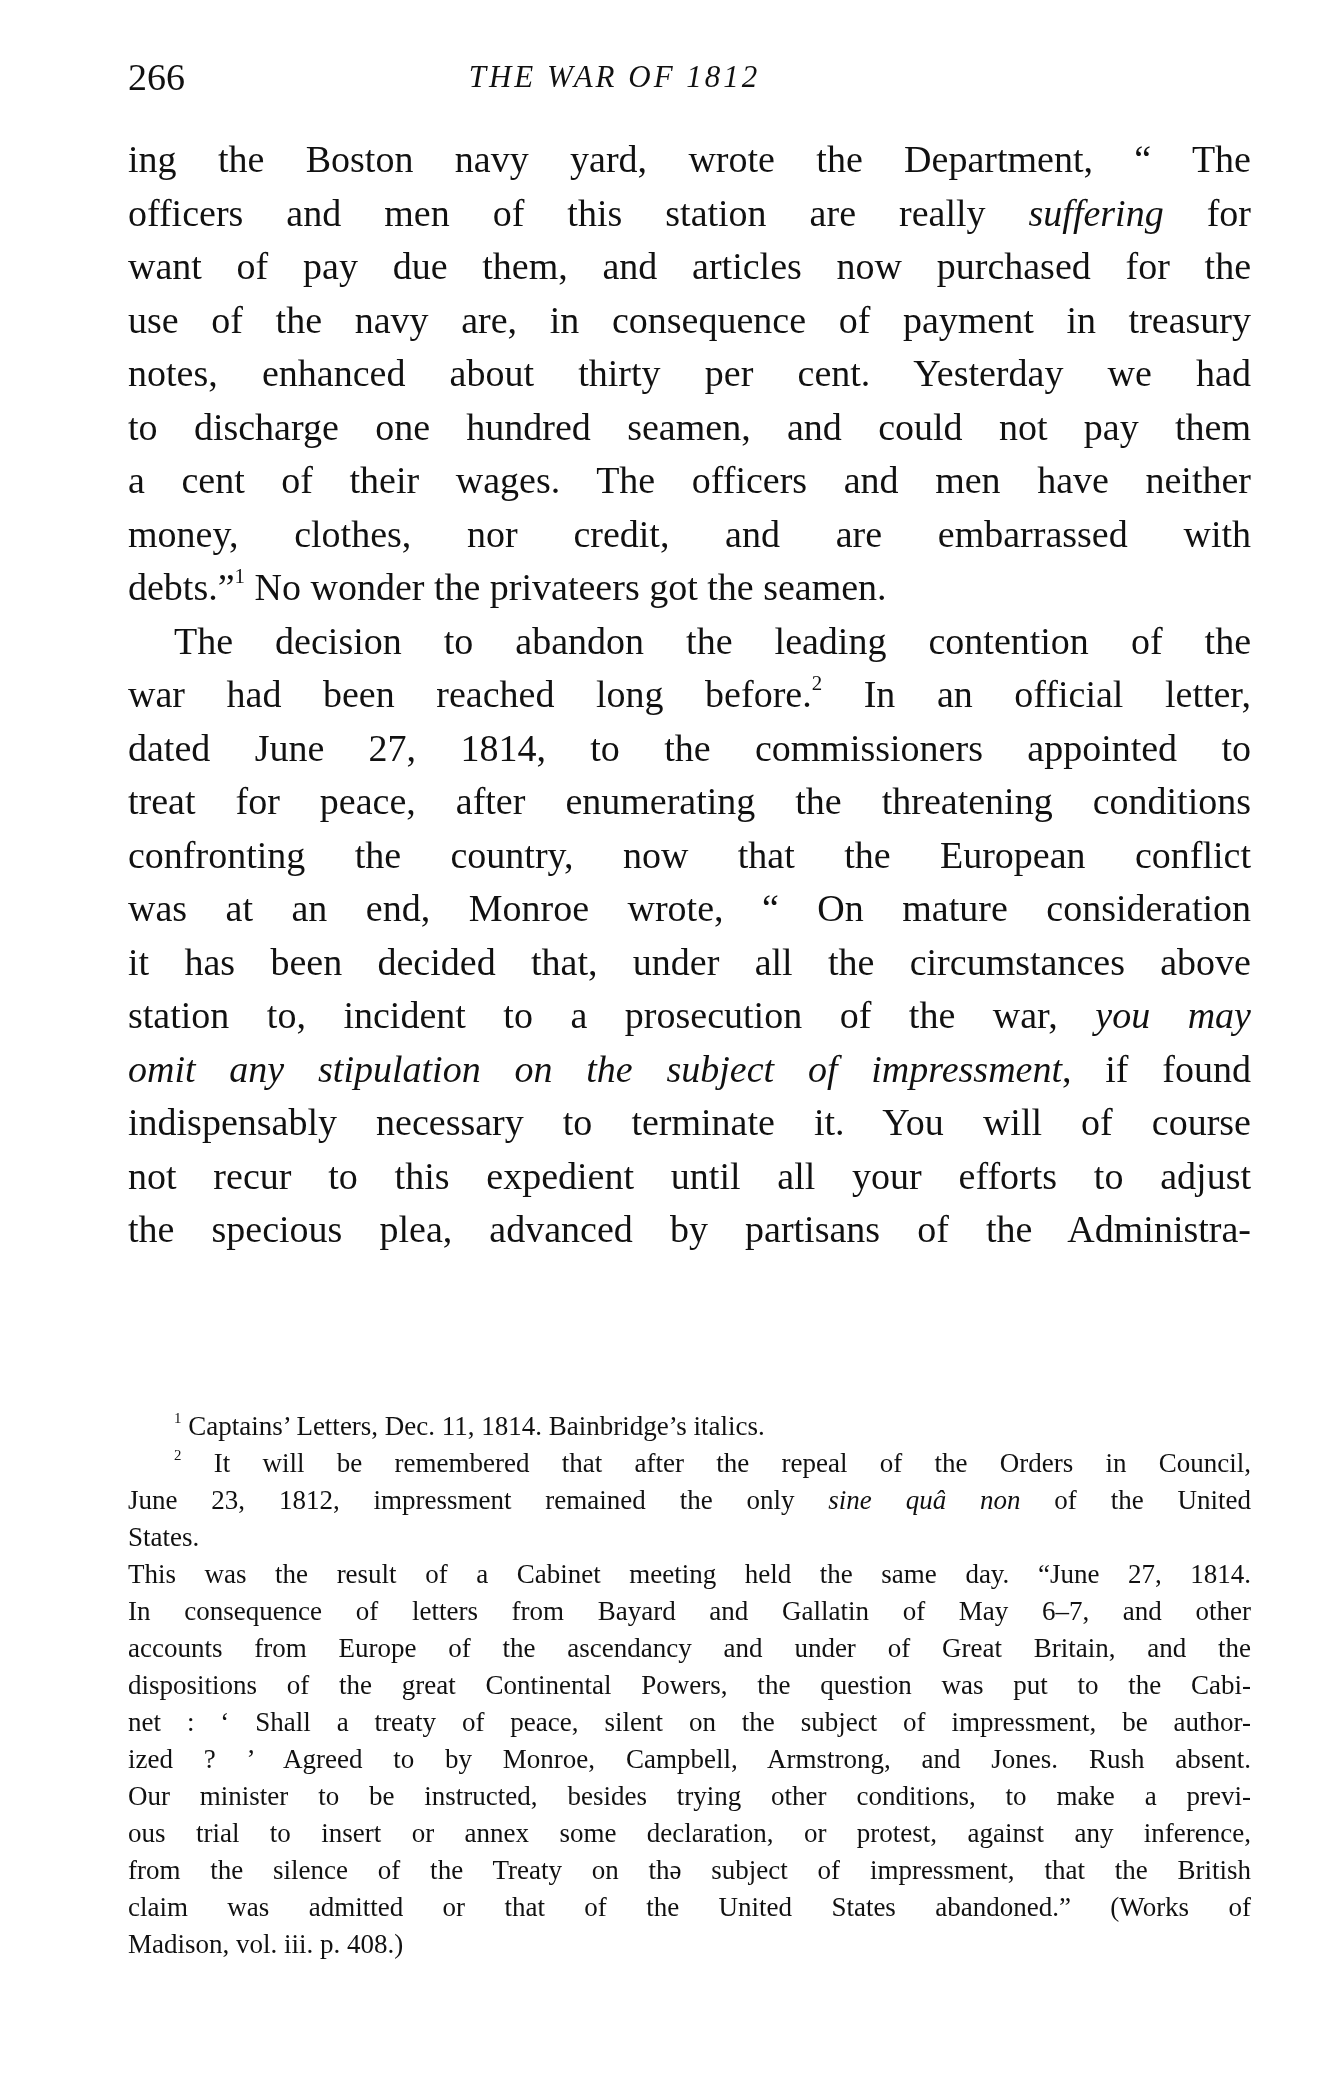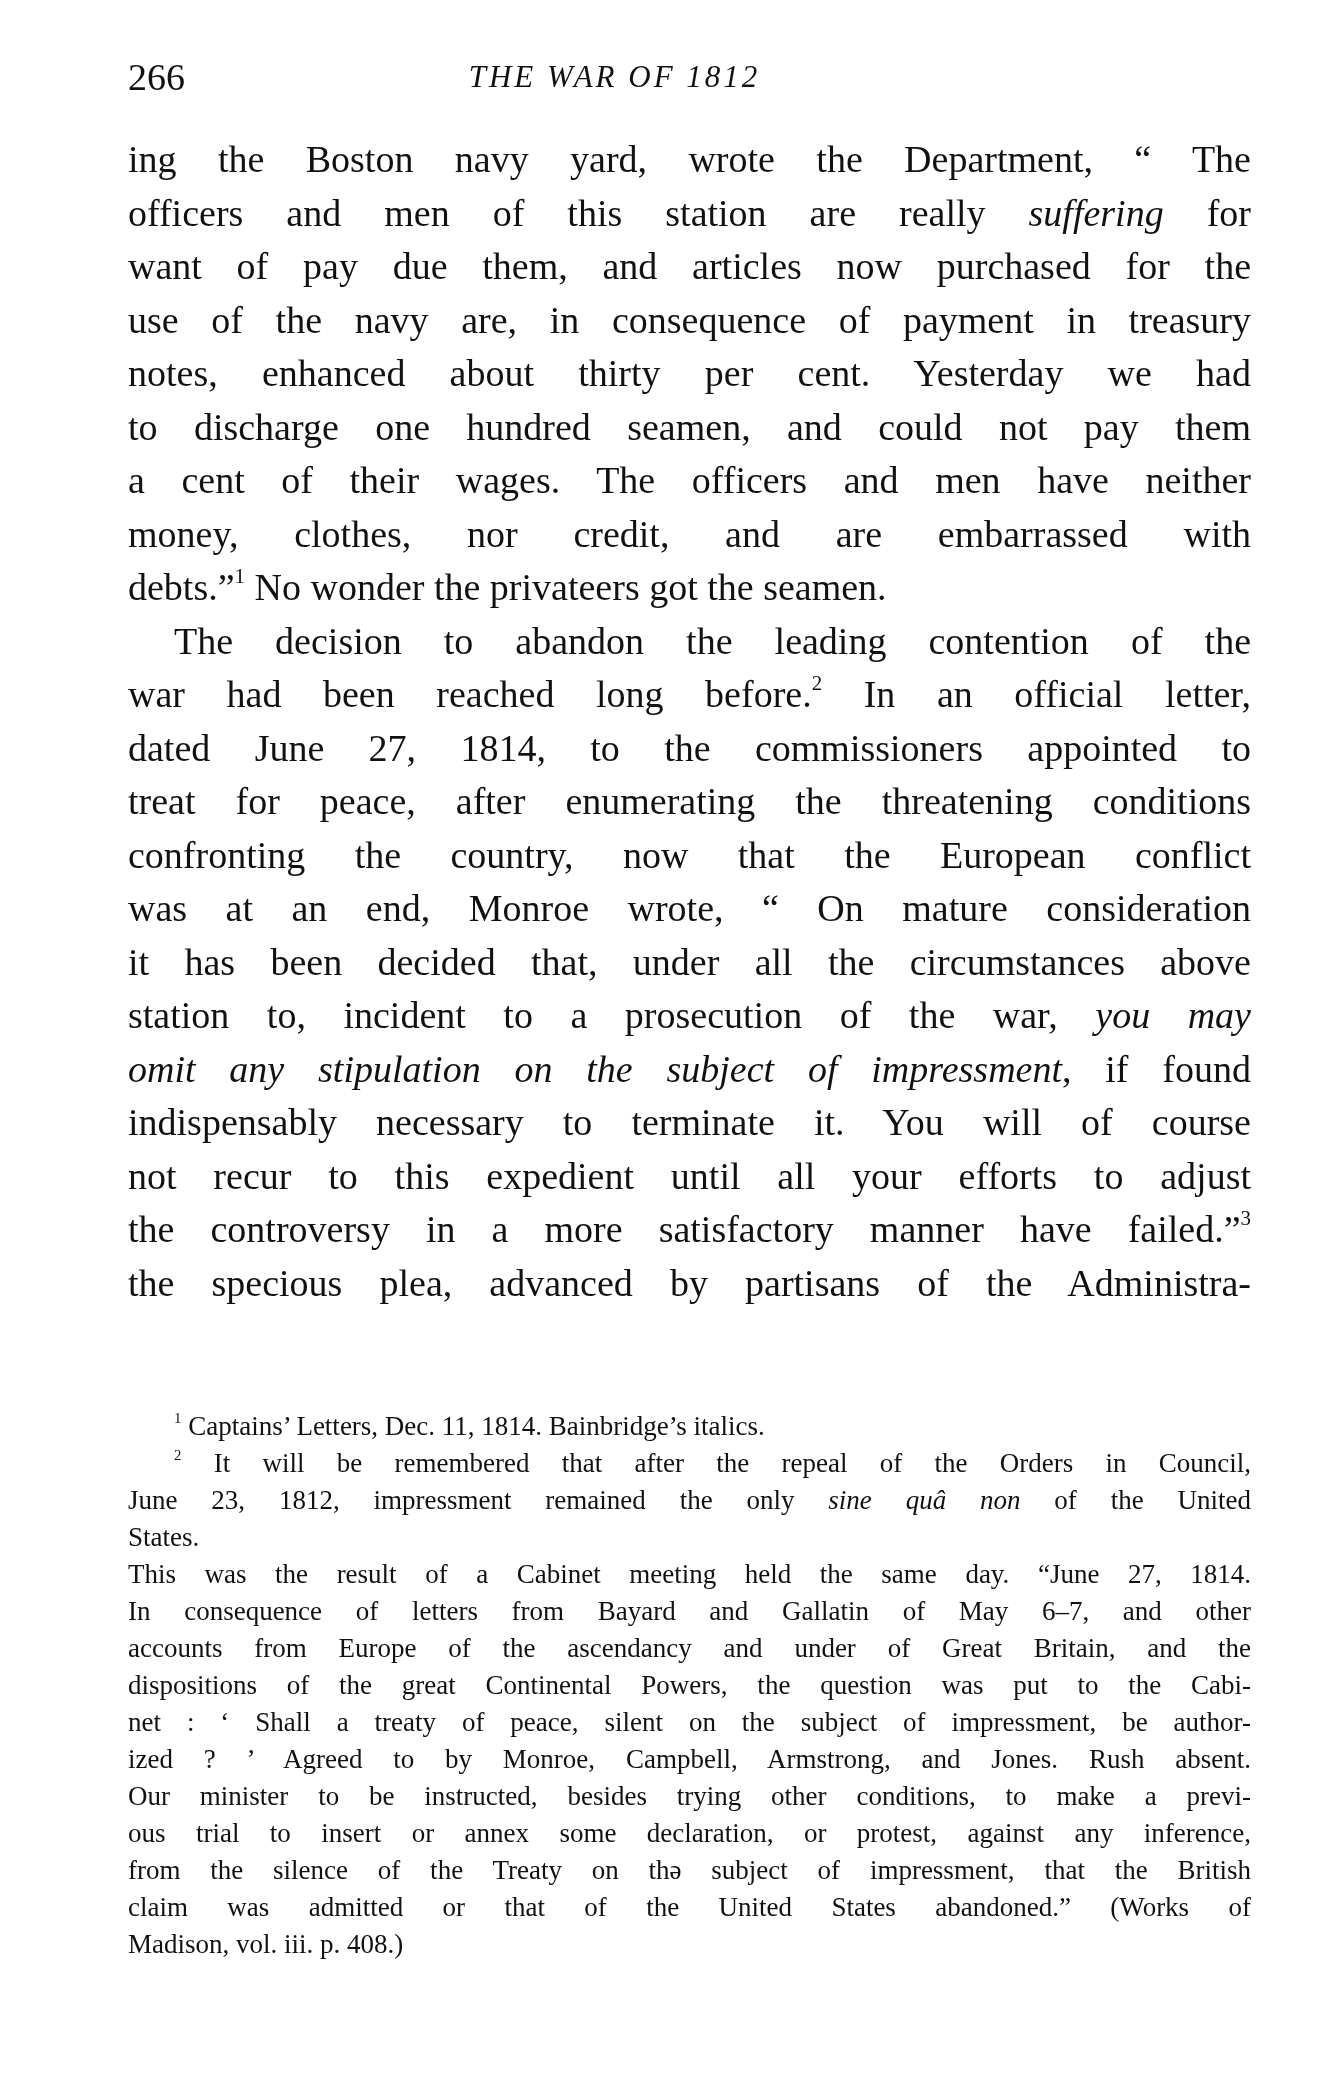--- a/index.html
+++ b/index.html
@@ -40,21 +40,20 @@
     <div class="line"><span>war had been reached long before.</span><sup>2</sup><span>  In an official letter,</span></div>
     <div class="line">dated June 27, 1814, to the commissioners appointed to</div>
     <div class="line">treat for peace, after enumerating the threatening conditions</div>
     <div class="line">confronting the country, now that the European conflict</div>
     <div class="line">was at an end, Monroe wrote, “ On mature consideration</div>
     <div class="line">it has been decided that, under all the circumstances above</div>
     <div class="line"><span>station to, incident to a prosecution of the war, </span><i>you may</i></div>
     <div class="line"><i>omit any stipulation on the subject of impressment</i><span>, if found</span></div>
     <div class="line">indispensably necessary to terminate it.  You will of course</div>
     <div class="line">not recur to this expedient until all your efforts to adjust</div>
-    <div class="line"><span>the controversy in a more satisfactory manner have failed.”</span><sup>3</sup></div>
     <div class="line">the specious plea, advanced by partisans of the Administra-</div>
   </div>
 
 <div class="footnotes" id="footnotes">
     <div class="fline indent last"><sup>1</sup><span> Captains’ Letters, Dec. 11, 1814.  Bainbridge’s italics.</span></div>
     <div class="fline indent"><sup>2</sup><span> It will be remembered that after the repeal of the Orders in Council,</span></div>
     <div class="fline"><span>June 23, 1812, impressment remained the only </span><i>sine quâ non</i><span> of the United</span></div>
     <div class="fline last"><span>States.</span></div>
     <div class="fline"><span>This was the result of a Cabinet meeting held the same day.  “June 27, 1814.</span></div>
     <div class="fline"><span>In consequence of letters from Bayard and Gallatin of May 6–7, and other</span></div>

